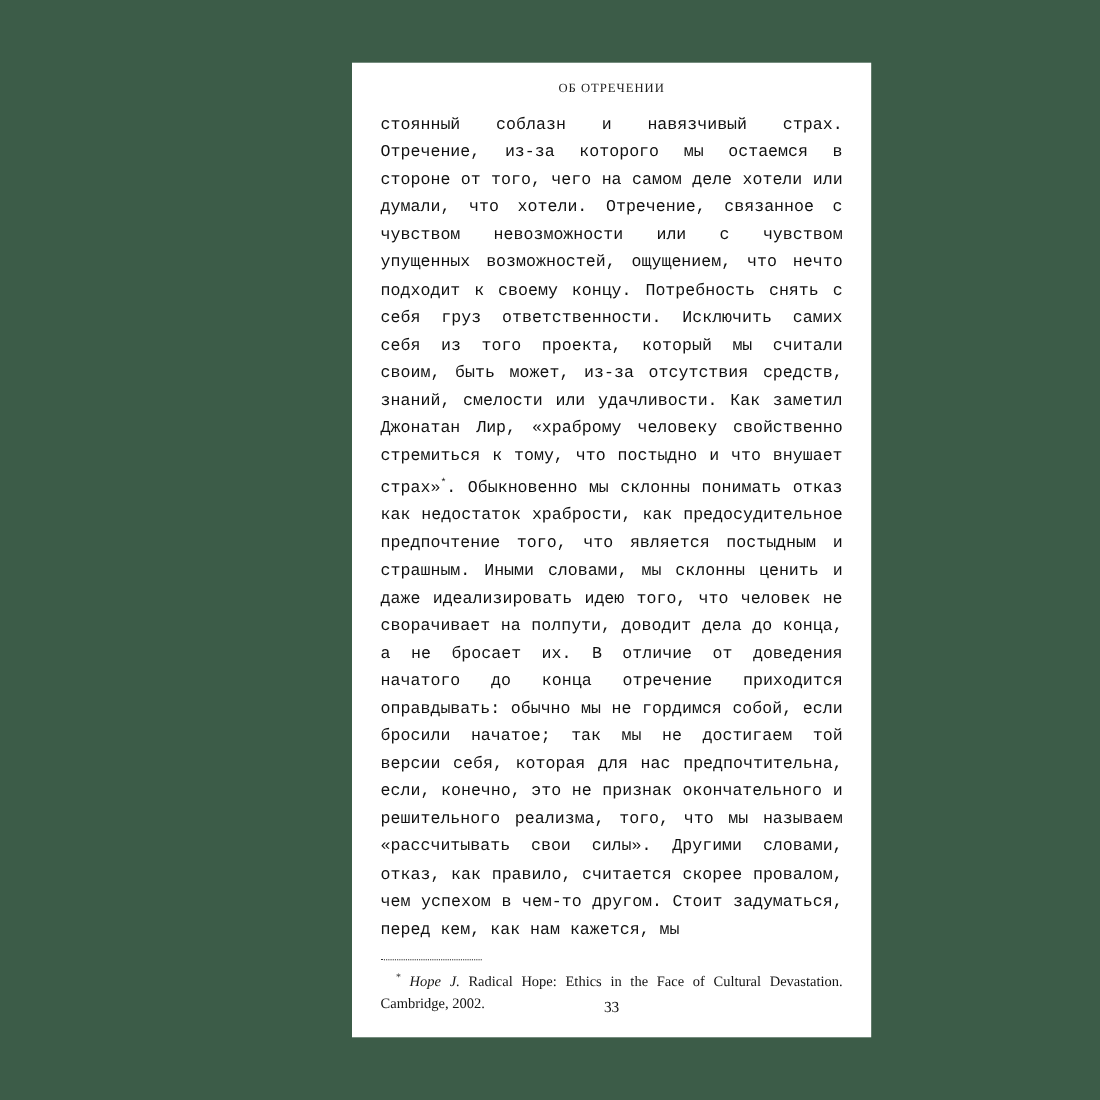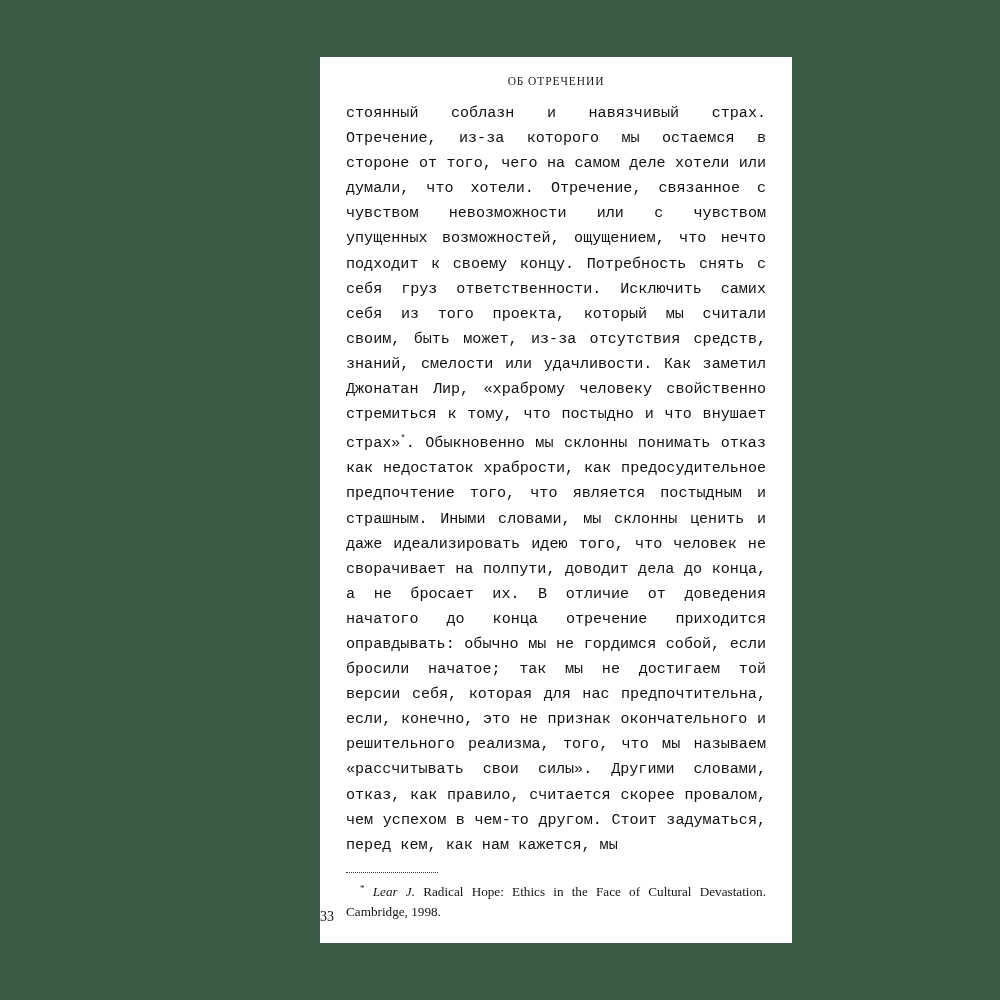--- a/index.html
+++ b/index.html
@@ -74,21 +74,21 @@
     font-size: 9px;
   }
   .footnote .fn-author {
     font-style: italic;
   }
   .folio {
     position: absolute;
     left: 0;
     right: 0;
     bottom: 18px;
-    text-align: left;
+    text-align: center;
     font-family: "Liberation Serif", serif;
     font-size: 14px;
     color: #111111;
   }
   sup.fn-ref {
     font-size: 9px;
     vertical-align: super;
   }
 </style>
 </head>
@@ -100,20 +100,20 @@
     <div class="running-head">ОБ ОТРЕЧЕНИИ</div>
 
     <div class="body-text">
       <p><span>стоянный соблазн и навязчивый страх. Отречение, из-за которого мы остаемся в стороне от того, чего на самом деле хотели или думали, что хотели. Отречение, связанное с чувством невозможности или с чувством упущенных возможностей, ощущением, что нечто подходит к своему концу. Потребность снять с себя груз ответственности. Исключить самих себя из того проекта, который мы считали своим, быть может, из-за отсутствия средств, знаний, смелости или удачливости. Как заметил Джонатан Лир, «храброму человеку свойственно стремиться к тому, что постыдно и что внушает страх»</span><sup class="fn-ref">*</sup><span>. Обыкновенно мы склонны понимать отказ как недостаток храбрости, как предосудительное предпочтение того, что является постыдным и страшным. Иными словами, мы склонны ценить и даже идеализировать идею того, что человек не сворачивает на полпути, доводит дела до конца, а не бросает их. В отличие от доведения начатого до конца отречение приходится оправдывать: обычно мы не гордимся собой, если бросили начатое; так мы не достигаем той версии себя, которая для нас предпочтительна, если, конечно, это не признак окончательного и решительного реализма, того, что мы называем «рассчитывать свои силы». Другими словами, отказ, как правило, считается скорее провалом, чем успехом в чем-то другом. Стоит задуматься, перед кем, как нам кажется, мы</span></p>
     </div>
 
     <div class="footnote-rule"></div>
 
     <div class="footnote">
       <span class="fn-indent"></span><span class="fn-mark">*</span>
-      <span class="fn-author">Lear J.</span>
-      <span>Radical Hope: Ethics in the Face of Cultural Devastation. Cambridge, 1998.</span>
+      <span class="fn-author">Hope J.</span>
+      <span>Radical Hope: Ethics in the Face of Cultural Devastation. Cambridge, 2002.</span>
     </div>
 
     <div class="folio">33</div>
 
   </div>
 </div>
 
 </body></html>

